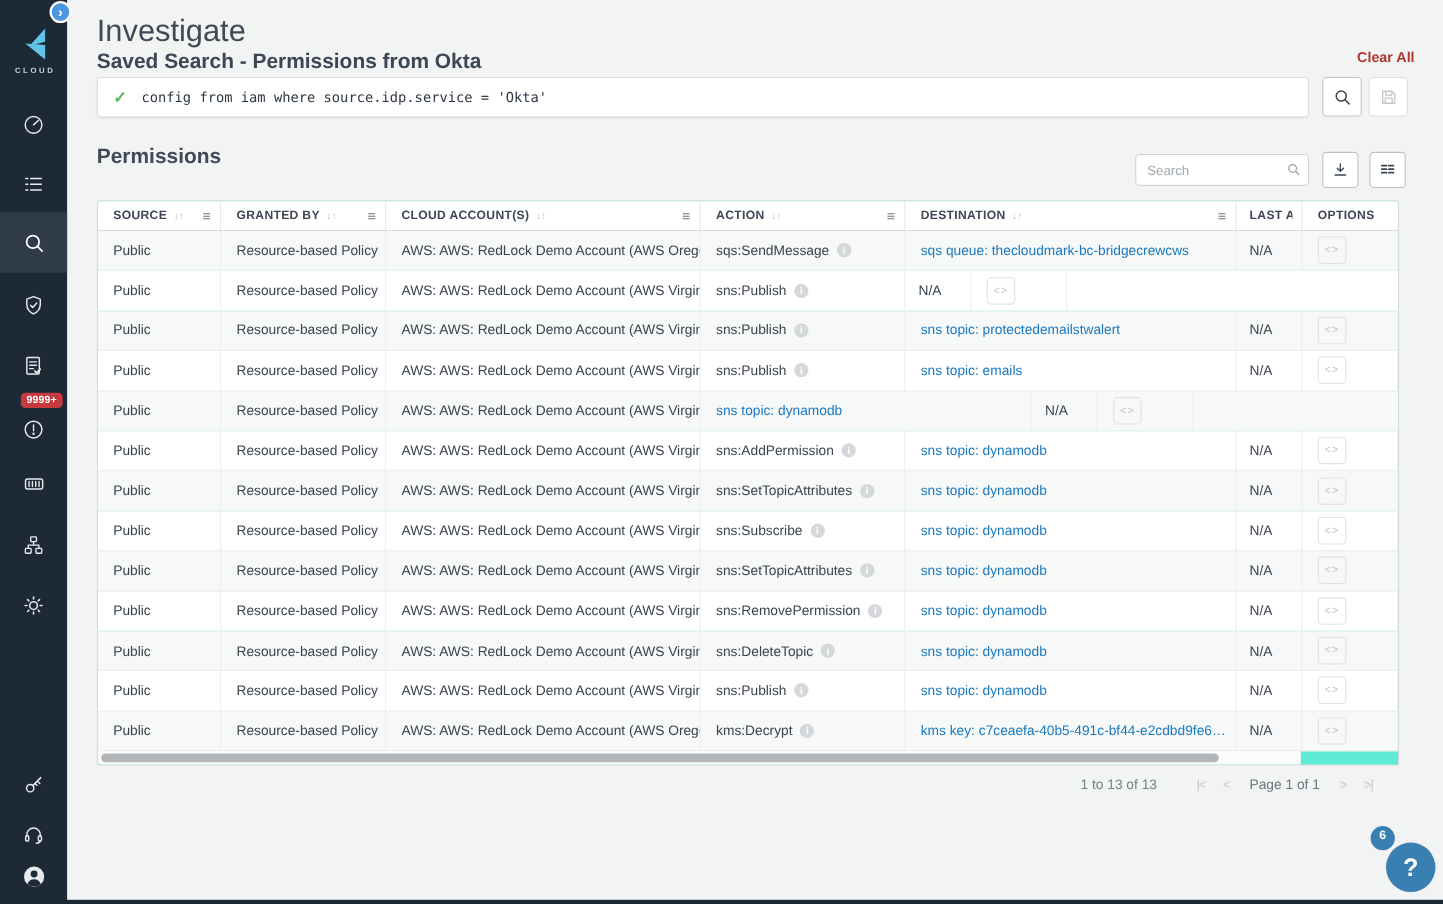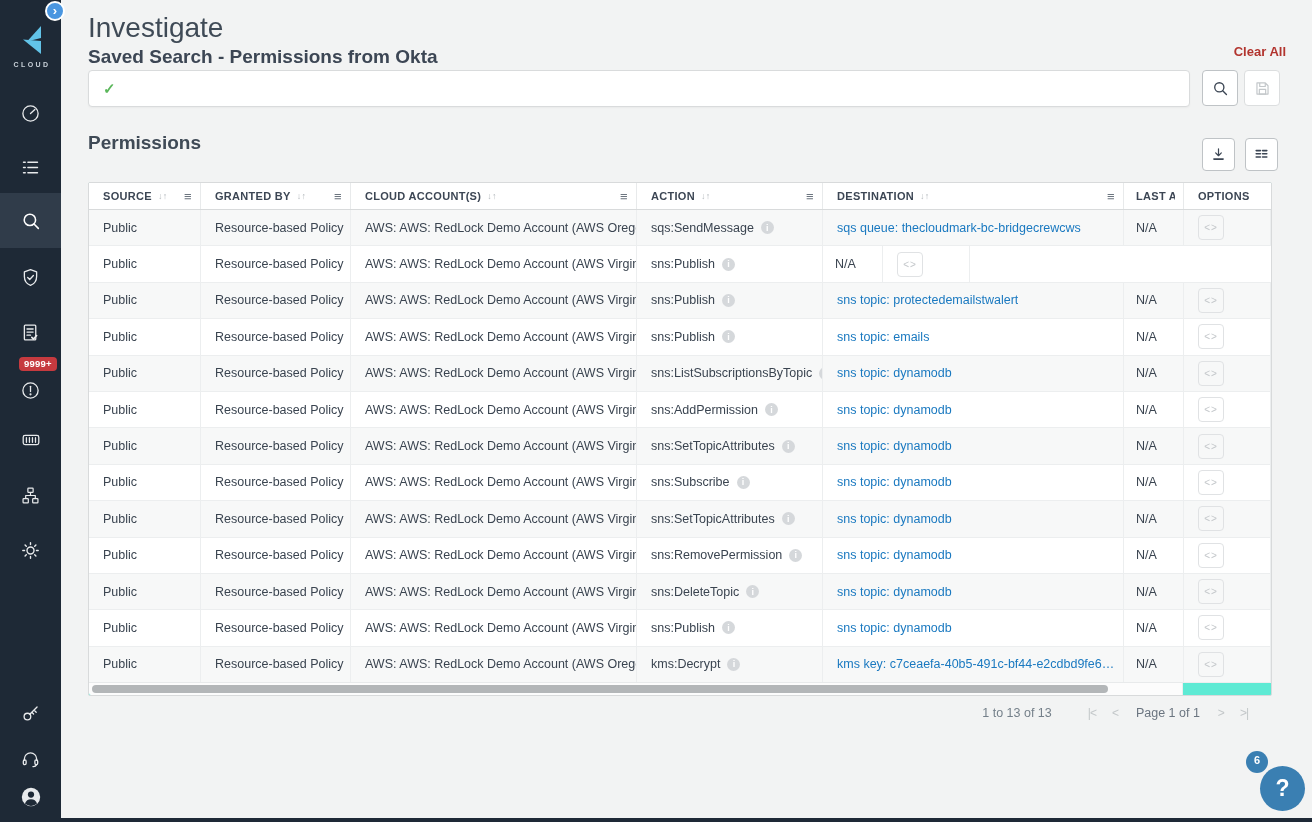--- a/index.html
+++ b/index.html
@@ -182,36 +182,46 @@
   <button class="expand-btn">
       <span>›</span>
     </button>
 
   <h1 class="page-title">Investigate</h1>
   <div class="page-subtitle">Saved Search - Permissions from Okta</div>
   <a class="clear-all">Clear All</a>
 
   <div class="query-bar">
     <span class="query-check">✓</span>
+    <span class="query-text">config from iam where source.idp.service = 'Okta'</span>
   </div>
   <button class="icon-btn" id="btn-search">
     <svg width="19" height="19" viewBox="0 0 24 24" fill="none" stroke="#3C4654" stroke-width="1.7" stroke-linecap="round">
       <circle cx="10.5" cy="10.5" r="5.8"></circle>
         <path d="M14.8 14.8 L19.5 19.5"></path>
     </svg>
   </button>
   <button class="icon-btn" id="btn-save">
     <svg width="19" height="19" viewBox="0 0 24 24" fill="none" stroke="#C3C7CA" stroke-width="1.5" stroke-linejoin="round">
       <path d="M5 5h10.5L19 8.5V19H5z"></path>
         <path d="M8.5 5v4.5h7V5"></path>
         <rect x="8" y="13" width="8" height="6"></rect>
     </svg>
   </button>
 
   <h2 class="section-title">Permissions</h2>
+  <div class="table-search">
+    <input type="text" placeholder="Search" style="">
+    <span class="glyph">
+      <svg width="14" height="14" viewBox="0 0 24 24" fill="none" stroke="#9AA0A6" stroke-width="2" stroke-linecap="round">
+        <circle cx="10.5" cy="10.5" r="6"></circle>
+          <path d="M15 15 L20 20"></path>
+      </svg>
+    </span>
+  </div>
   <button class="icon-btn" id="btn-download">
     <svg width="17" height="17" viewBox="0 0 24 24" fill="none" stroke="#3C4654" stroke-width="1.7" stroke-linecap="round" stroke-linejoin="round">
       <path d="M12 4v9.5M8 9.7 12 13.7l4-4"></path>
         <path d="M5.5 18.5h13" stroke-width="2.2"></path>
     </svg>
   </button>
   <button class="icon-btn" id="btn-columns">
     <svg width="17" height="17" viewBox="0 0 24 24" fill="none" stroke="#3C4654" stroke-width="2.2" stroke-linecap="round">
       <path d="M4.5 6.5h6M4.5 11h6M4.5 15.5h6M13.5 6.5h6M13.5 11h6M13.5 15.5h6"></path>
     </svg>
@@ -318,24 +328,20 @@
           <div class="cell c6">
             <button class="opt-btn">
               <span>&lt;&gt;</span>
             </button>
           </div>
         </div>
         <div class="trow">
           <div class="cell c0">Public</div>
           <div class="cell c1">Resource-based Policy</div>
           <div class="cell c2">AWS: AWS: RedLock Demo Account (AWS Virginia)</div>
-          <div class="cell c3">
-            <span>sns:ListSubscriptionsByTopic</span>
-            <span class="info">i</span>
-          </div>
           <div class="cell c4">
             <a class="dlink">sns topic: dynamodb</a>
           </div>
           <div class="cell c5">N/A</div>
           <div class="cell c6">
             <button class="opt-btn">
               <span>&lt;&gt;</span>
             </button>
           </div>
         </div>

